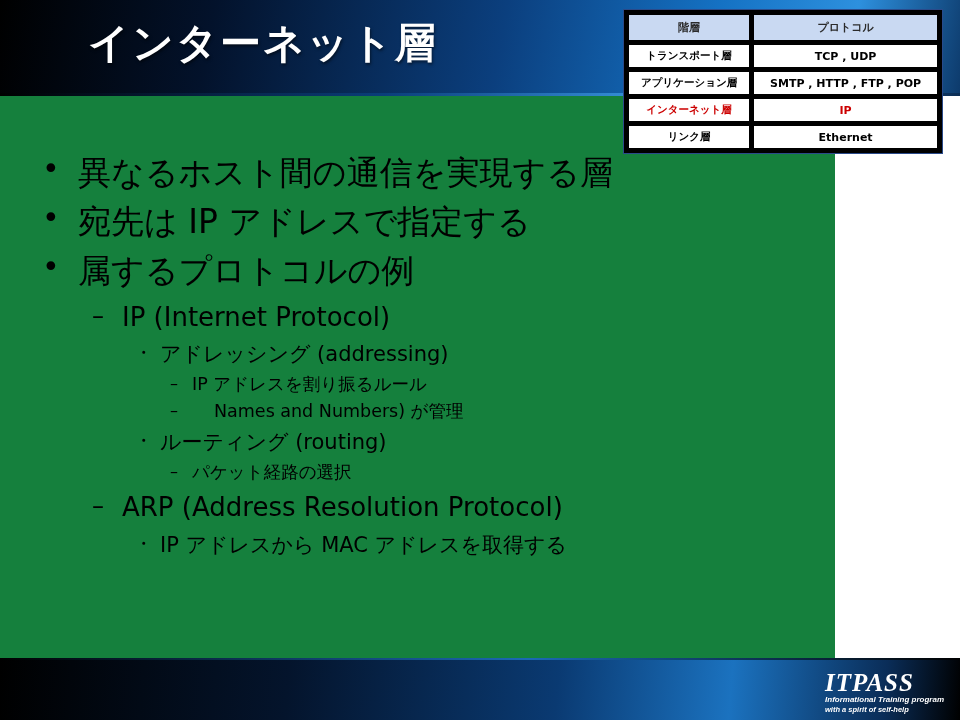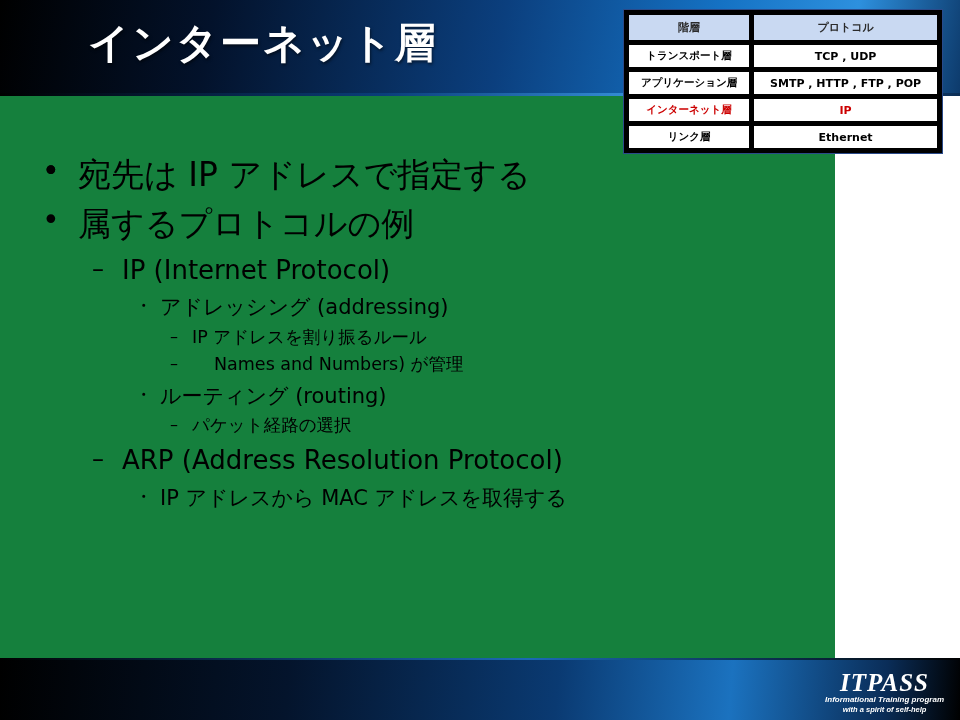--- a/index.html
+++ b/index.html
@@ -164,21 +164,21 @@
     position: absolute;
     left: 0; top: 0;
     width: 100%;
     height: 2px;
     background: linear-gradient(90deg, #000 0%, #1a69b4 55%, #000 100%);
   }
   .logo {
     position: absolute;
     right: 16px;
     bottom: 6px;
-    text-align: center;
+    text-align: left;
     color: #ffffff;
     font-family: "Liberation Serif", "DejaVu Serif", serif;
   }
   .logo-main {
     font-size: 25px;
     font-weight: bold;
     font-style: italic;
     letter-spacing: 1px;
     line-height: 1;
   }
@@ -229,20 +229,21 @@
         <td class="layer-col">リンク層</td>
         <td class="proto-col">Ethernet</td>
       </tr>
     </tbody>
   </table>
 
   <div class="content">
     <ul class="lvl1">
       <li>
         <span class="bullet">•</span>
+        <span>異なるホスト間の通信を実現する層</span>
       </li>
       <li>
         <span class="bullet">•</span>
         <span>宛先は IP アドレスで指定する</span>
       </li>
       <li>
         <span class="bullet">•</span>
         <span>属するプロトコルの例</span>
 
         <ul class="lvl2">

